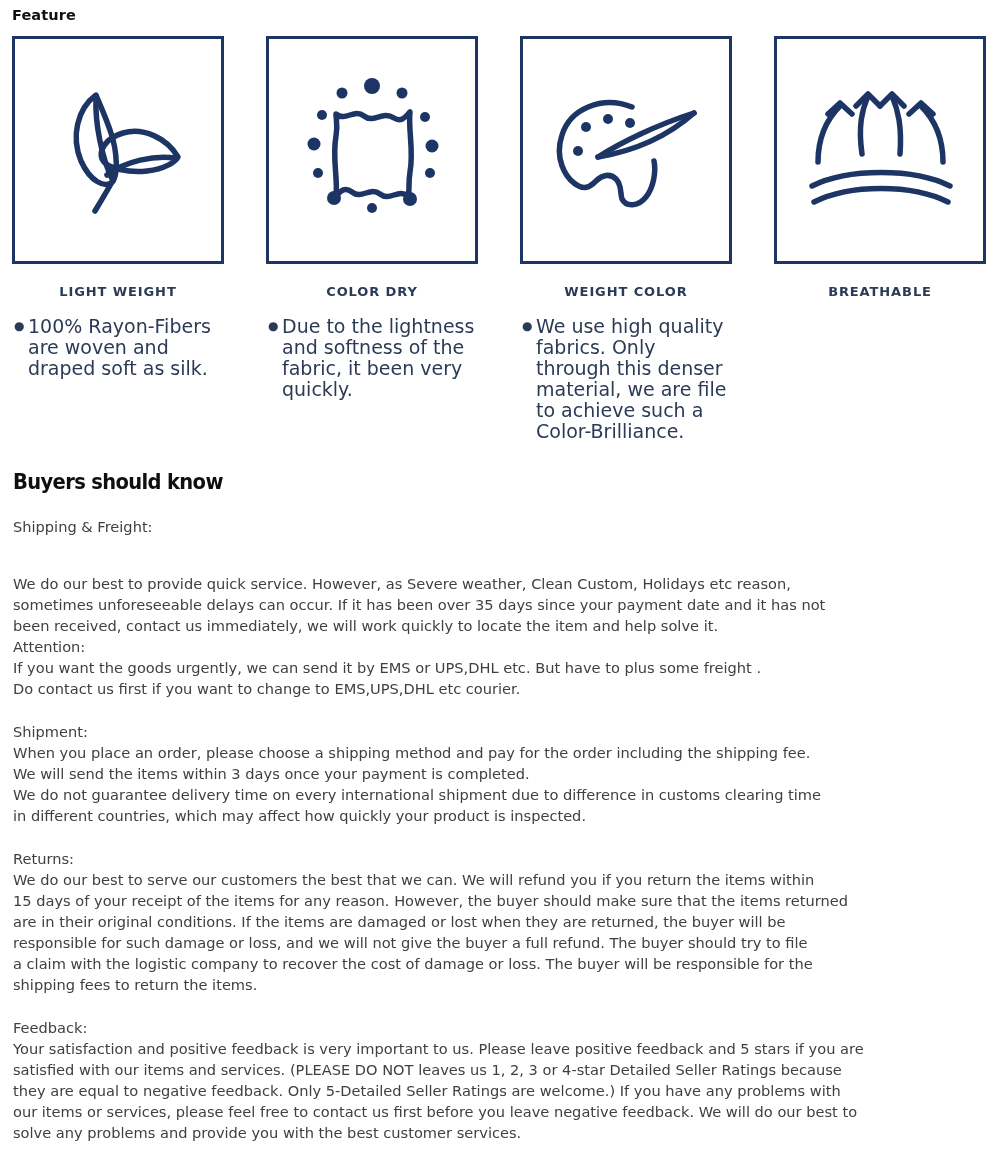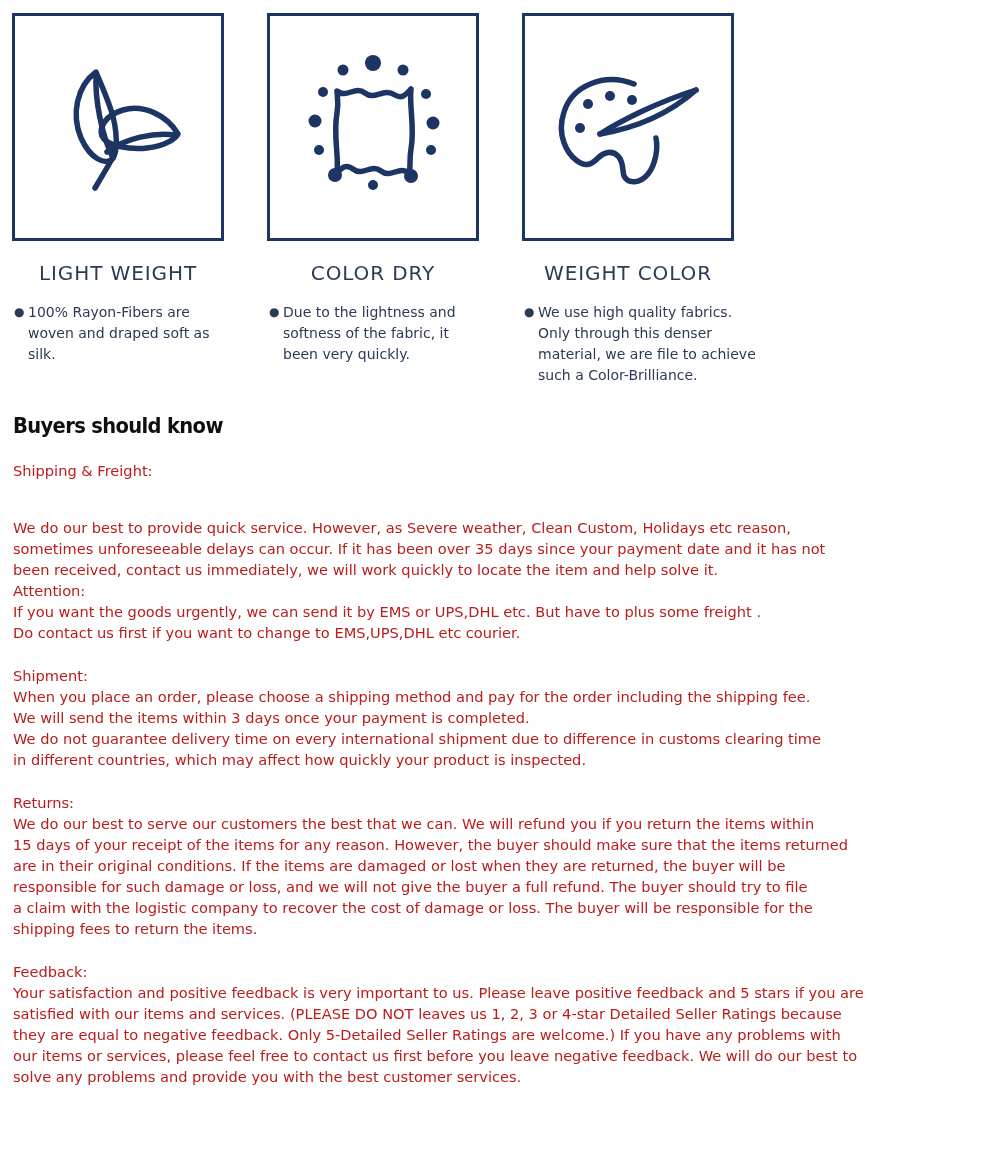--- a/index.html
+++ b/index.html
@@ -49,44 +49,45 @@
     border: 3px solid #1c3564;
     box-sizing: border-box;
     display: flex;
     align-items: center;
     justify-content: center;
   }
   .icon-title {
     text-align: center;
     width: 212px;
     font-family: "DejaVu Sans", sans-serif;
-    font-size: 20px;
+    font-size: 13px;
     color: #2b3a55;
     letter-spacing: 0.9px;
     margin-top: 20px;
+    font-weight: bold;
   }
   .bullets {
     margin-top: 17px;
     padding-left: 2px;
   }
   .bullet-row {
     display: flex;
     align-items: flex-start;
   }
   .bullet-dot {
     width: 14px;
     flex: 0 0 14px;
     color: #2b3a55;
     font-size: 12px;
     line-height: 21px;
     text-align: left;
   }
   .bullet-text {
     font-family: "DejaVu Sans", sans-serif;
-    font-size: 14px;
+    font-size: 19px;
     line-height: 21px;
     color: #2b3a55;
     max-width: 228px;
   }
   
   .buyers-heading {
     font-family: "DejaVu Sans", sans-serif;
     font-weight: bold;
     font-size: 21px;
     color: #0f0f0f;
@@ -94,31 +95,32 @@
     letter-spacing: -0.7px;
     transform: scaleX(0.93);
     transform-origin: left center;
   }
   .body-block {
     margin: 0 0 0 13px;
     width: 940px;
     font-family: "DejaVu Sans", sans-serif;
     font-size: 14.6px;
     line-height: 21px;
-    color: #b91c1c;
+    color: #404040;
     white-space: pre-wrap;
   }
   .gap-lg { height: 22px; }
   .gap-md { height: 14px; }
 </style>
 </head>
 <body>
 
 <div class="page">
 
+  <div class="feature-heading">Feature</div>
 
   <div class="feature-grid">
 
     <div class="feature-col">
       <div class="icon-box">
         <svg width="170" height="170" viewBox="0 0 170 170">
           <g fill="none" stroke="#1c3564" stroke-width="5.5" stroke-linecap="round" stroke-linejoin="round">
             <path d="M63 30 C44 44 38 72 48 96 C58 118 72 122 78 118 C86 112 84 86 78 68 C72 50 66 38 63 30 Z"></path>
             <path d="M63 34 C62 56 68 92 80 116"></path>
             <path d="M145 92 C134 73 110 62 90 68 C72 73 66 86 69 94 C73 104 98 108 114 106 C132 104 142 97 145 92 Z"></path>
@@ -185,20 +187,39 @@
       </div>
       <div class="icon-title">WEIGHT COLOR</div>
       <div class="bullets">
         <div class="bullet-row">
           <div class="bullet-dot">●</div>
           <div class="bullet-text">We use high quality fabrics. Only through this denser material, we are file to achieve such a Color-Brilliance.</div>
         </div>
       </div>
     </div>
 
+    <div class="feature-col">
+      <div class="icon-box">
+        <svg width="185" height="160" viewBox="0 0 185 160">
+          <g fill="none" stroke="#1c3564" stroke-width="5.5" stroke-linecap="round" stroke-linejoin="round">
+            <path d="M30 92 C30 62 42 46 52 36"></path>
+            <path d="M40 44 L52 33 L64 44"></path>
+            <path d="M74 84 C70 56 74 40 80 26"></path>
+            <path d="M68 36 L80 24 L92 36"></path>
+            <path d="M112 84 C114 56 110 40 104 26"></path>
+            <path d="M92 36 L104 24 L116 36"></path>
+            <path d="M155 92 C155 62 143 46 133 36"></path>
+            <path d="M121 44 L133 33 L145 44"></path>
+            <path d="M24 116 C60 98 126 98 162 116"></path>
+            <path d="M26 132 C62 114 124 114 160 132"></path>
+          </g>
+        </svg>
+      </div>
+      <div class="icon-title">BREATHABLE</div>
+    </div>
 
   </div>
 
   <div class="buyers-heading">Buyers should know</div>
 
   <div class="gap-lg"></div>
   <div class="body-block">Shipping &amp; Freight:</div>
 
   <div class="gap-md"></div>
 

